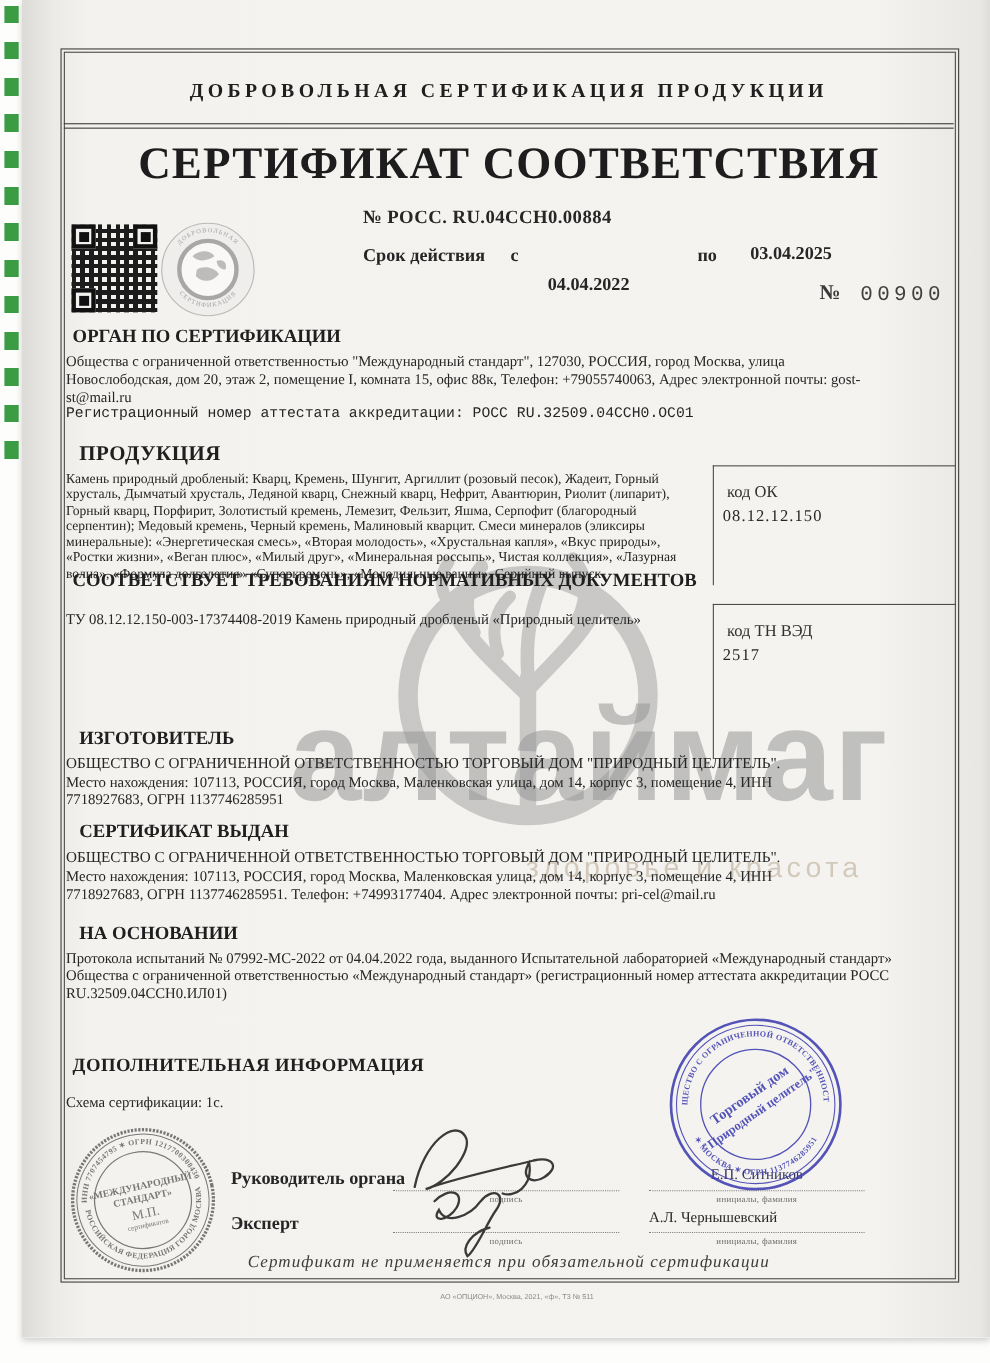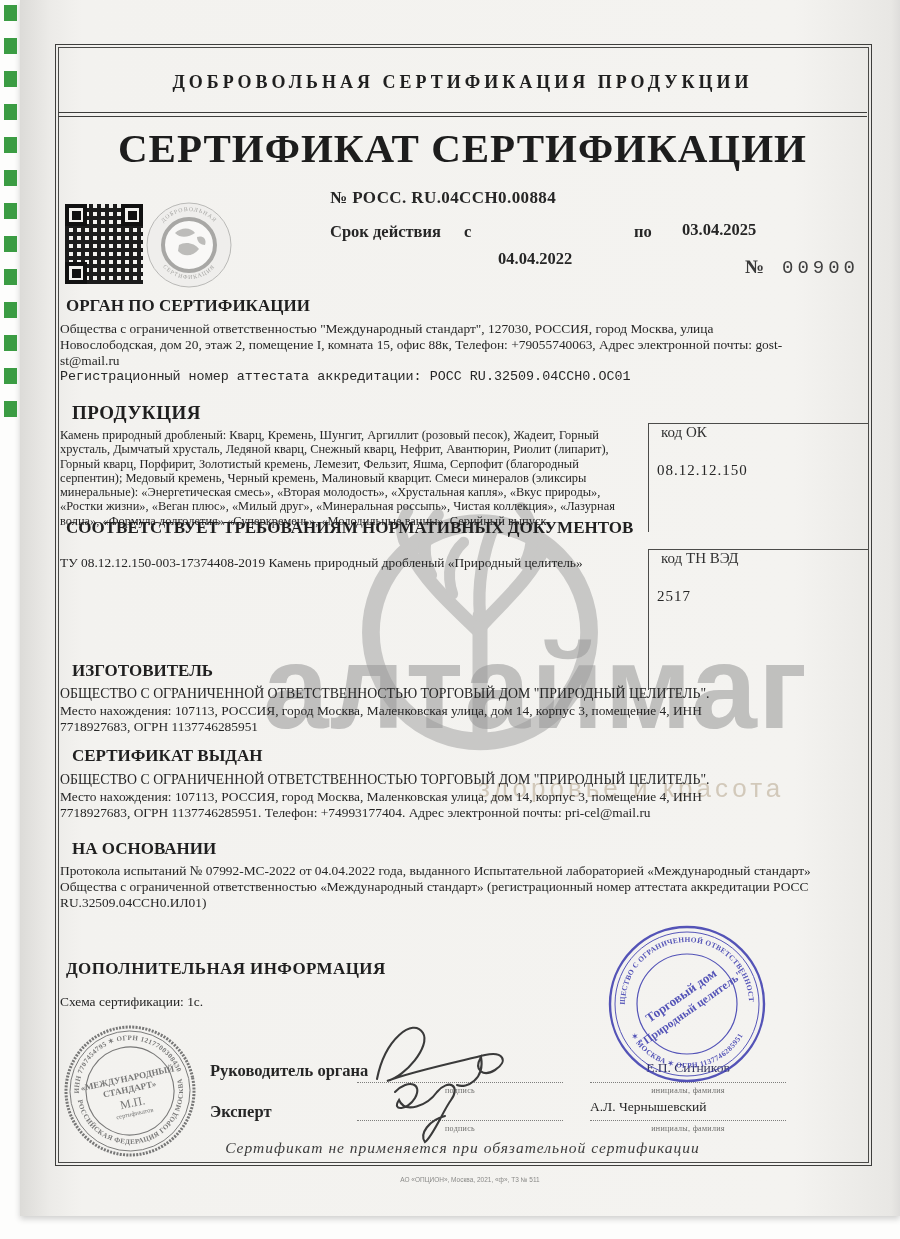--- a/index.html
+++ b/index.html
@@ -37,21 +37,21 @@
   .emblem{left:145px;top:201px;width:88px;height:88px;opacity:.75;}
   
   .h1{font-weight:bold;color:#1f1f1f;}
   .organ-h{left:66px;top:296px;font-size:17px;}
   .organ-b{left:60px;top:321px;width:748px;font-size:13.4px;line-height:15.8px;}
   .organ-reg{left:60px;top:369px;width:748px;font-size:13.4px;font-family:Liberation Mono, monospace;}
   .prod-h{left:72px;top:402px;font-size:19px;letter-spacing:.5px;}
   .prod-b{left:60px;top:428px;width:582px;font-size:12.4px;line-height:14.3px;}
   .codebox{border-left:1px solid #4c4c4a;border-top:1px solid #4c4c4a;}
   .code-ok{left:648px;top:423px;width:220px;height:108px;}
-  .code-label{position:absolute;left:12px;top:0;font-size:15px;color:#303030;}
+  .code-label{position:absolute;left:12px;top:16px;font-size:15px;color:#303030;}
   .code-value{position:absolute;left:8px;top:38px;font-size:15px;letter-spacing:1px;color:#262626;}
   .conf-h{left:66px;top:518px;font-size:17px;}
   .conf-b{left:60px;top:555px;width:570px;font-size:13.4px;}
   .code-tnved{left:648px;top:549px;width:220px;height:140px;}
   .man-h{left:72px;top:661px;font-size:17px;}
   .man-l1{left:60px;top:686px;width:750px;font-size:13.8px;}
   .man-l2{left:60px;top:703px;width:668px;font-size:13.4px;line-height:15.6px;}
   .iss-h{left:72px;top:746px;font-size:17px;}
   .iss-l1{left:60px;top:772px;width:750px;font-size:13.8px;}
   .iss-l2{left:60px;top:789px;width:668px;font-size:13.4px;line-height:15.6px;}
@@ -108,21 +108,21 @@
       <path d="M110,118 C108,92 112,72 120,52" stroke-width="9"></path>
       <path d="M90,102 C85,87 88,73 98,64" stroke-width="8"></path>
     </g>
   </svg>
   <div class="abs wm-shop">алтаймаг</div>
   <div class="abs wm-sub">здоровье и красота</div>
 
   <div class="frame abs"></div>
   <div class="band-title abs h1">ДОБРОВОЛЬНАЯ СЕРТИФИКАЦИЯ ПРОДУКЦИИ</div>
   <div class="divider abs"></div>
-  <div class="main-title abs">СЕРТИФИКАТ СЕРТИФИКАЦИИ</div>
+  <div class="main-title abs">СЕРТИФИКАТ СООТВЕТСТВИЯ</div>
 
   <div class="cert-number abs">№ РОСС. RU.04ССН0.00884</div>
   <div class="validity-label abs">Срок действия</div>
   <div class="validity-from-label abs">с</div>
   <div class="validity-from abs">04.04.2022</div>
   <div class="validity-to-label abs">по</div>
   <div class="validity-to abs">03.04.2025</div>
   <div class="blank-no-label abs">№</div>
   <div class="blank-no abs">00900</div>
 

